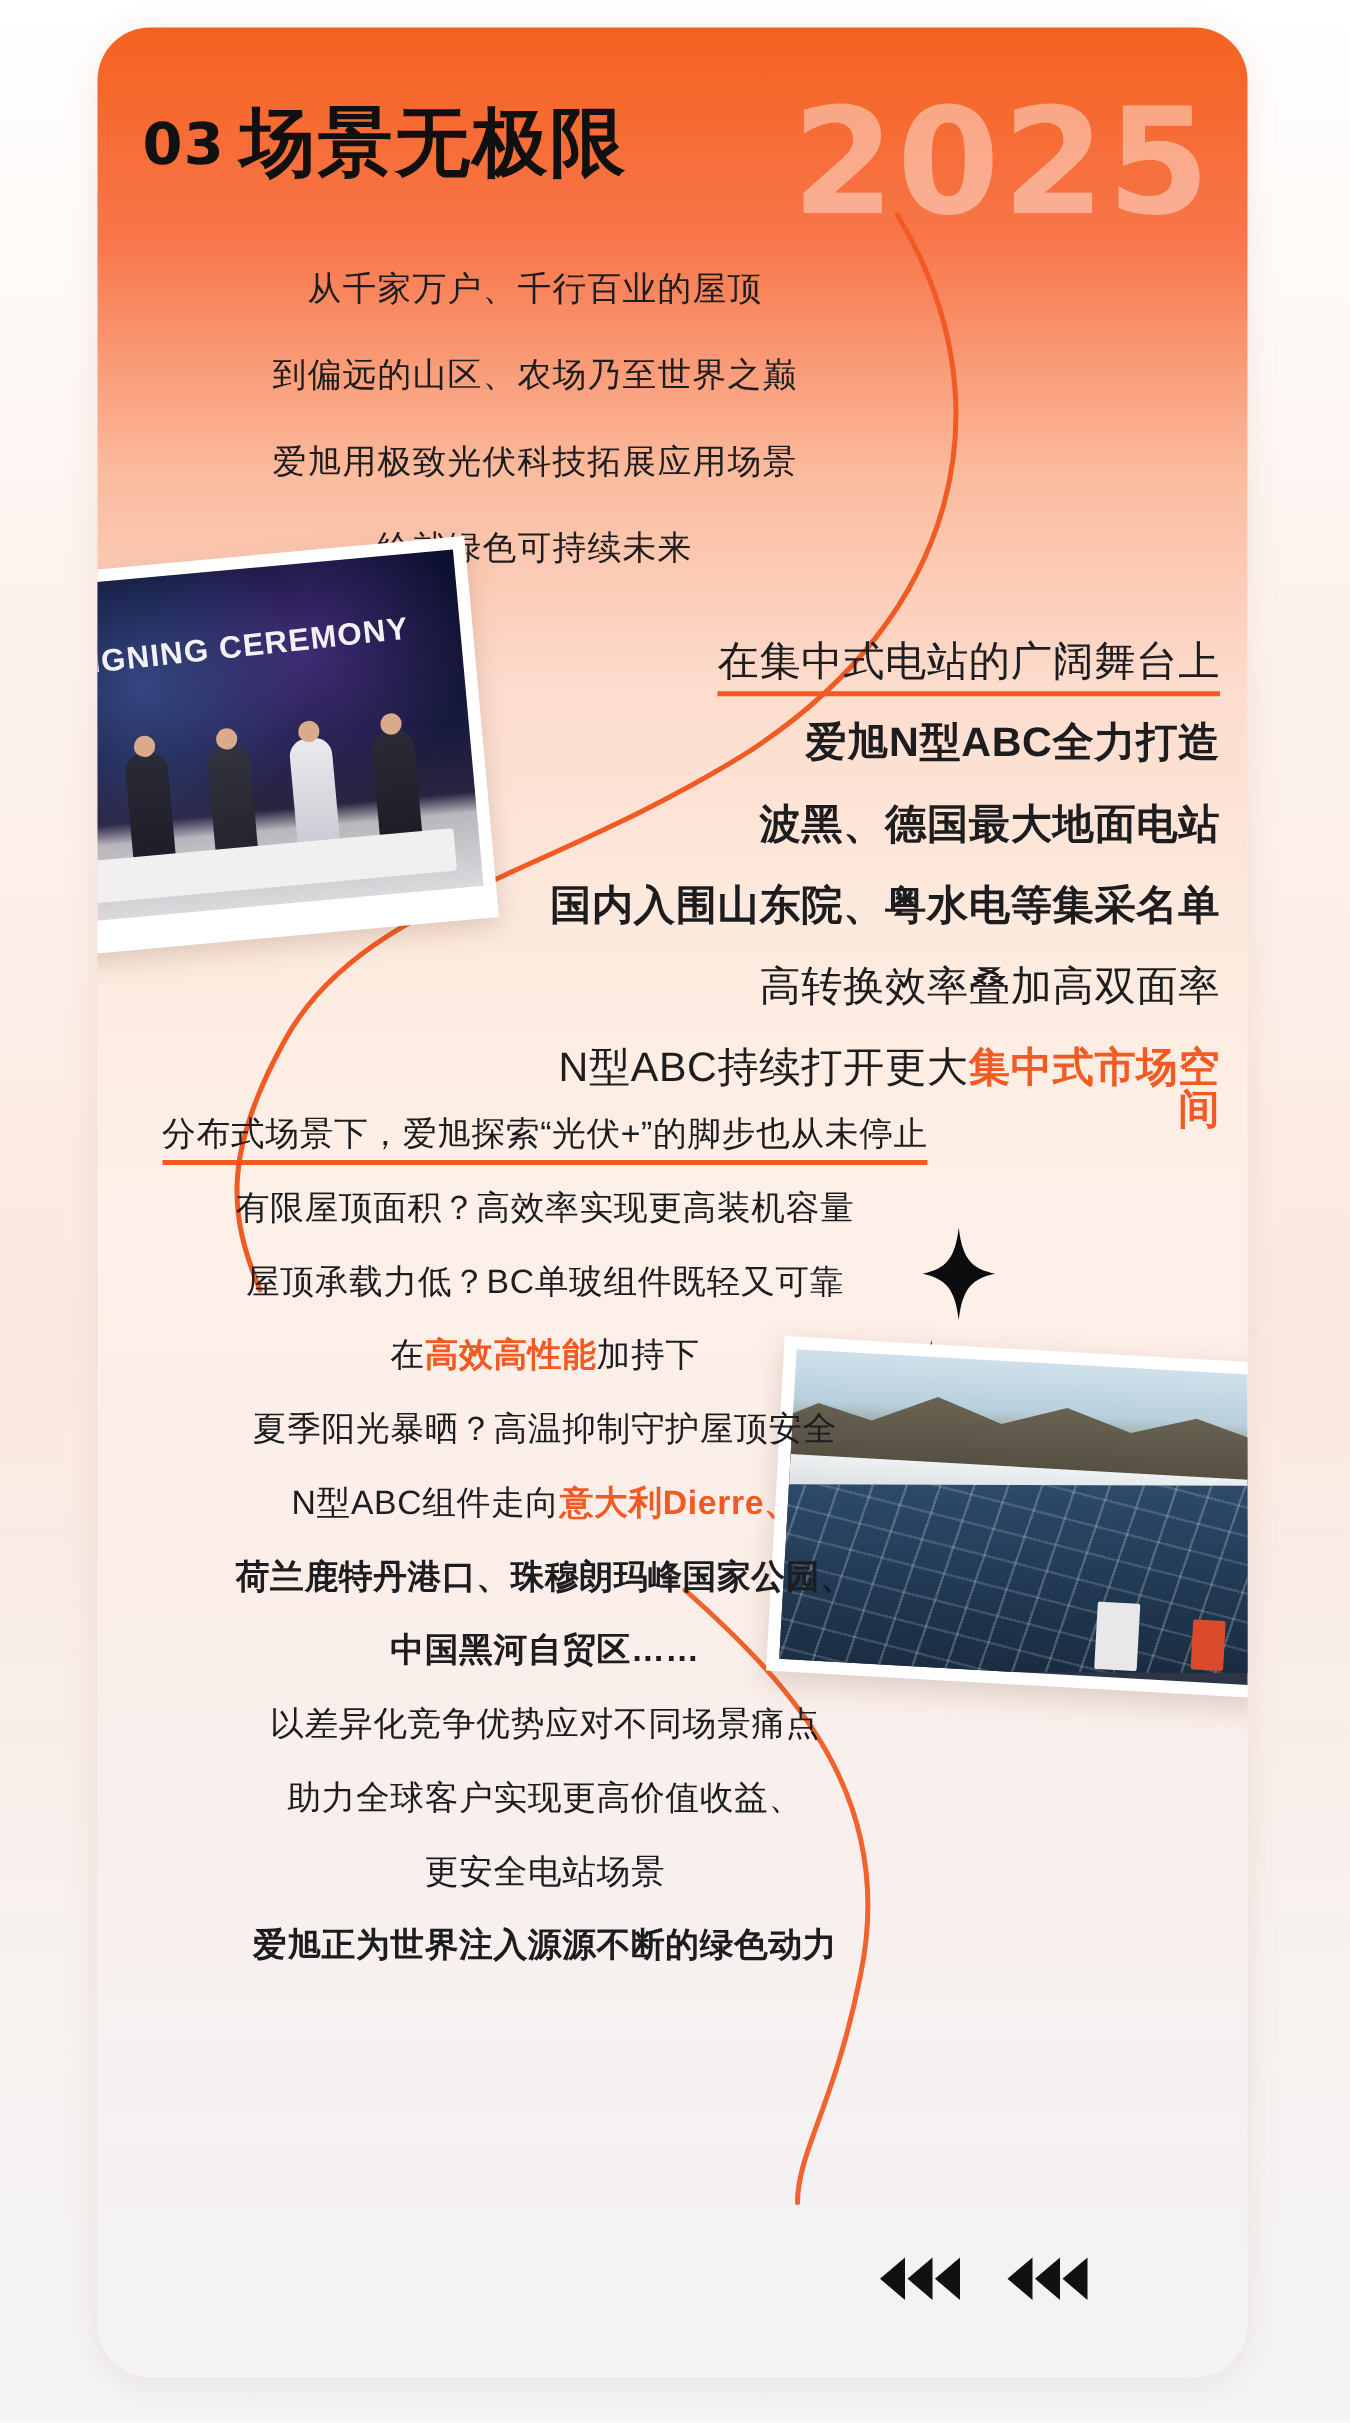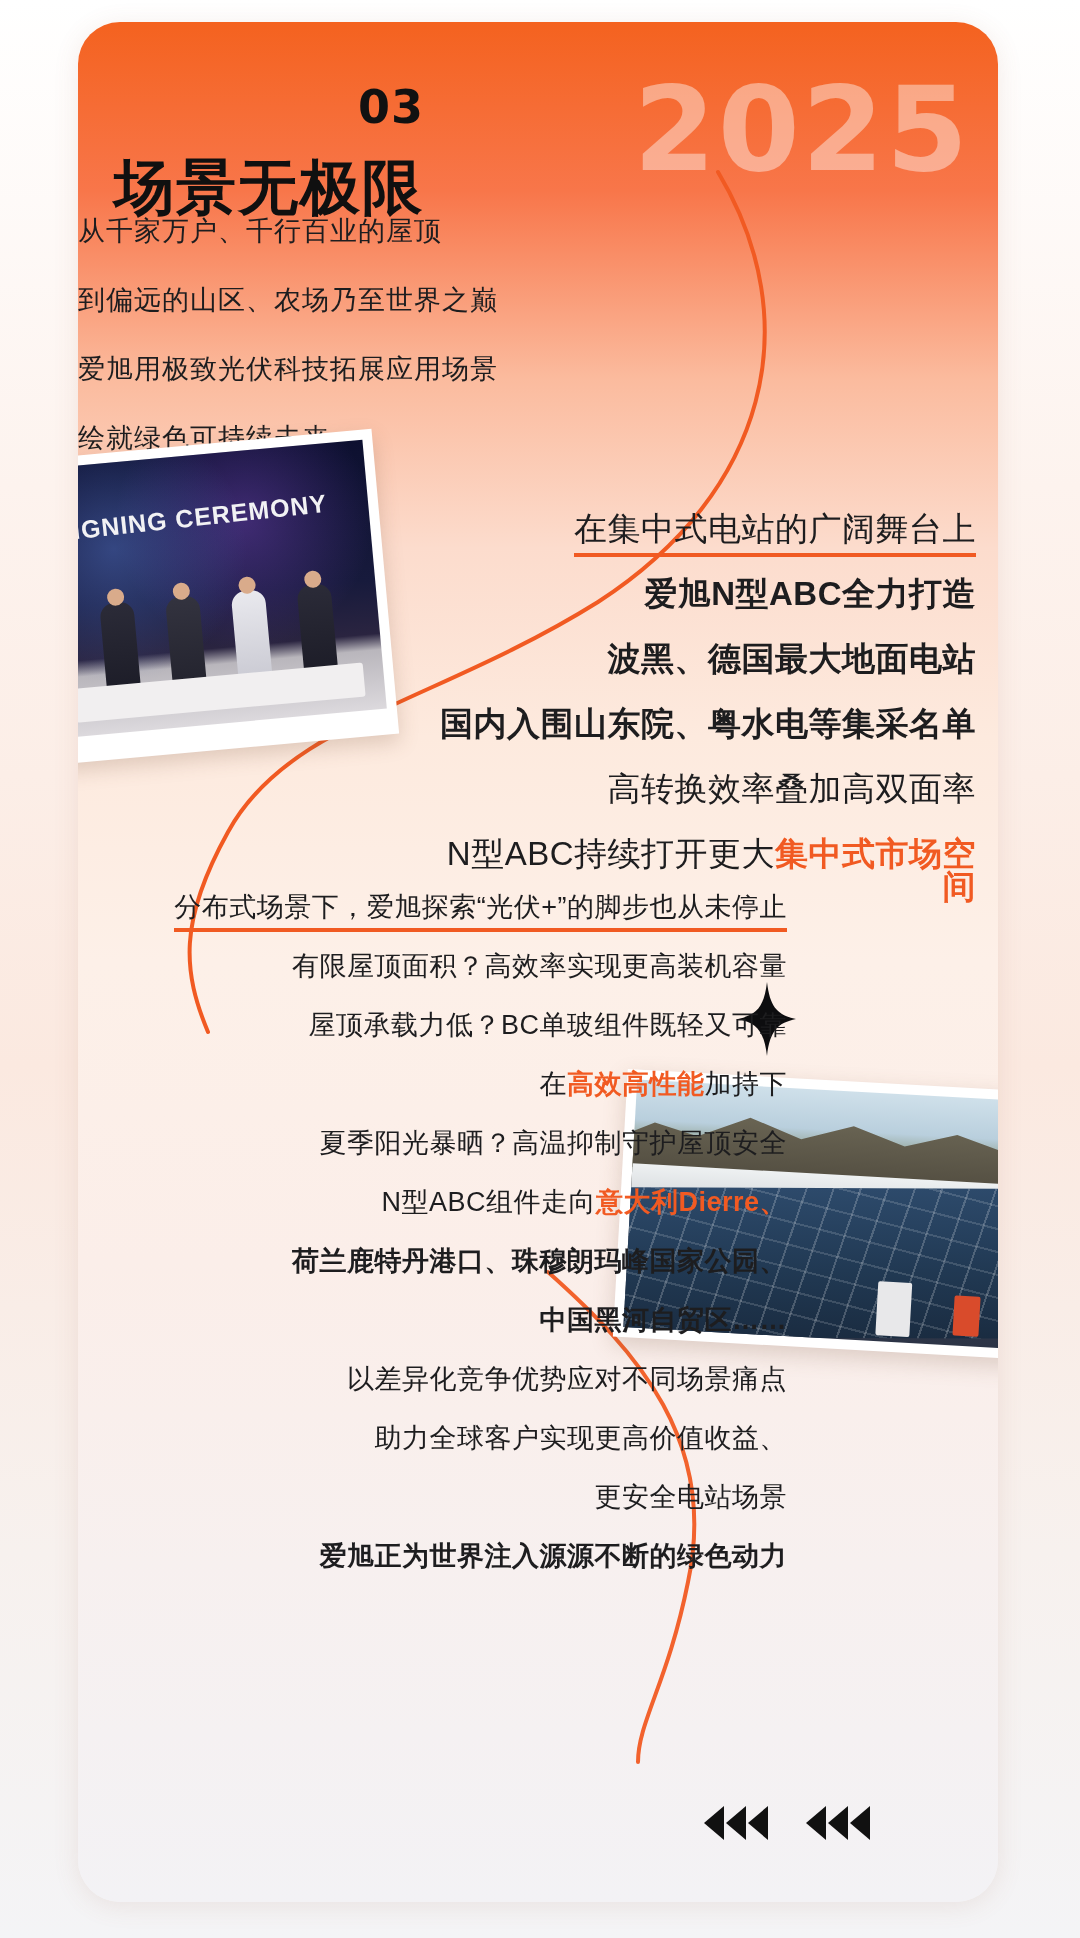--- a/index.html
+++ b/index.html
@@ -50,22 +50,21 @@
     font-family: "DejaVu Sans", sans-serif;
     line-height: 1;
     user-select: none;
   }
   #head-row {
     position: absolute;
     left: 36px;
     top: 62px;
     display: flex;
     align-items: flex-end;
-    gap: 22px;
-    flex-direction: column;
+    gap: 12px;
   }
   #head-num {
     font-size: 46px;
     font-weight: 800;
     color: #111;
     font-family: "DejaVu Sans", sans-serif;
     letter-spacing: 1px;
     line-height: 1;
     padding-bottom: 6px;
   }
@@ -85,21 +84,21 @@
     height: 1880px;
     pointer-events: none;
   }
 
   
   #intro {
     position: absolute;
     left: 0;
     top: 196px;
     width: 700px;
-    text-align: left;
+    text-align: center;
   }
   #intro .line {
     font-size: 27px;
     color: #1d1d1f;
     line-height: 1;
     margin-bottom: 42px;
     letter-spacing: 1px;
   }
 
   
@@ -191,22 +190,21 @@
     border-bottom: 4px solid #f15a22;
     padding-bottom: 6px;
   }
 
   
   #block-dist {
     position: absolute;
     left: 38px;
     top: 872px;
     width: 640px;
-    text-align: right;
-    margin-left: 31px;
+    text-align: center;
   }
   #block-dist .line {
     font-size: 27px;
     line-height: 1;
     margin-bottom: 32px;
     color: #1d1d1f;
     letter-spacing: 0.5px;
   }
 
   

